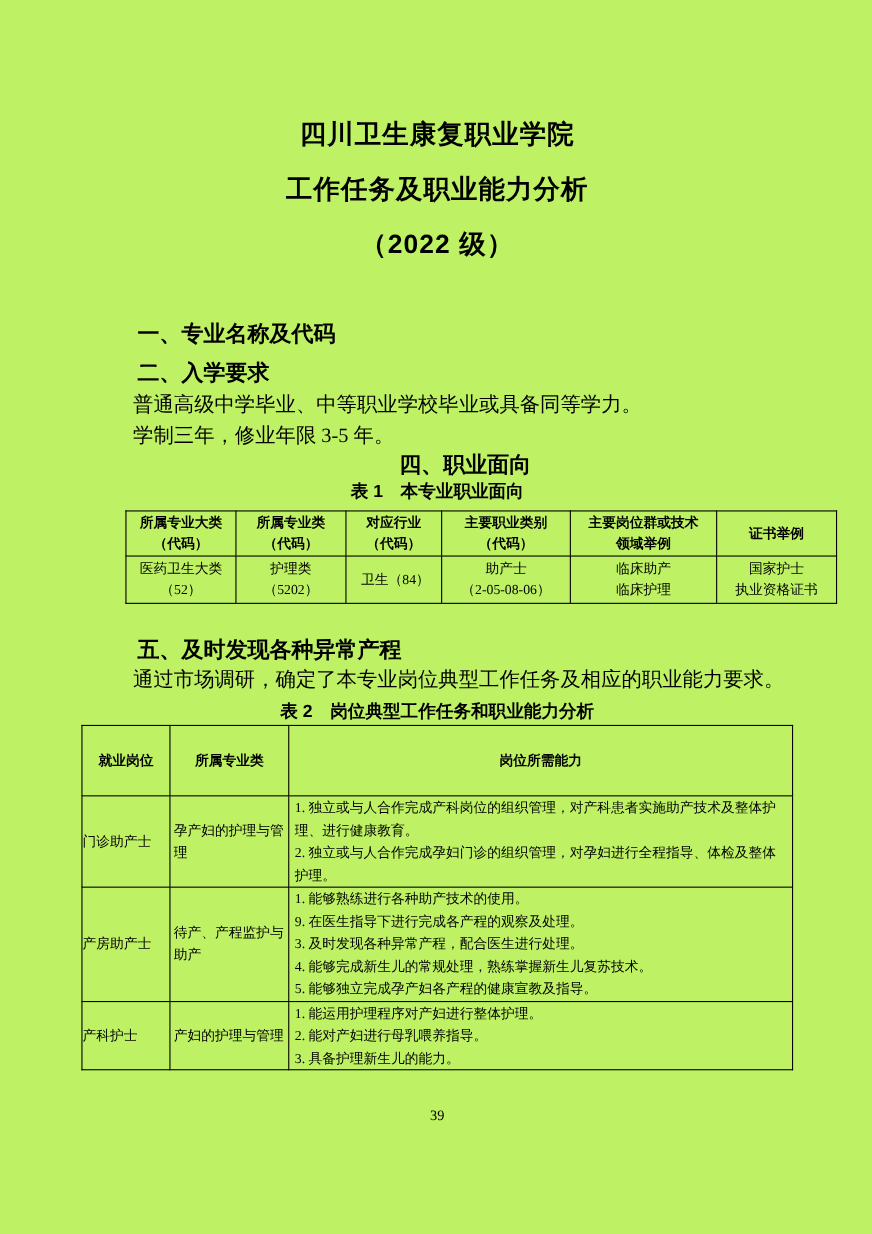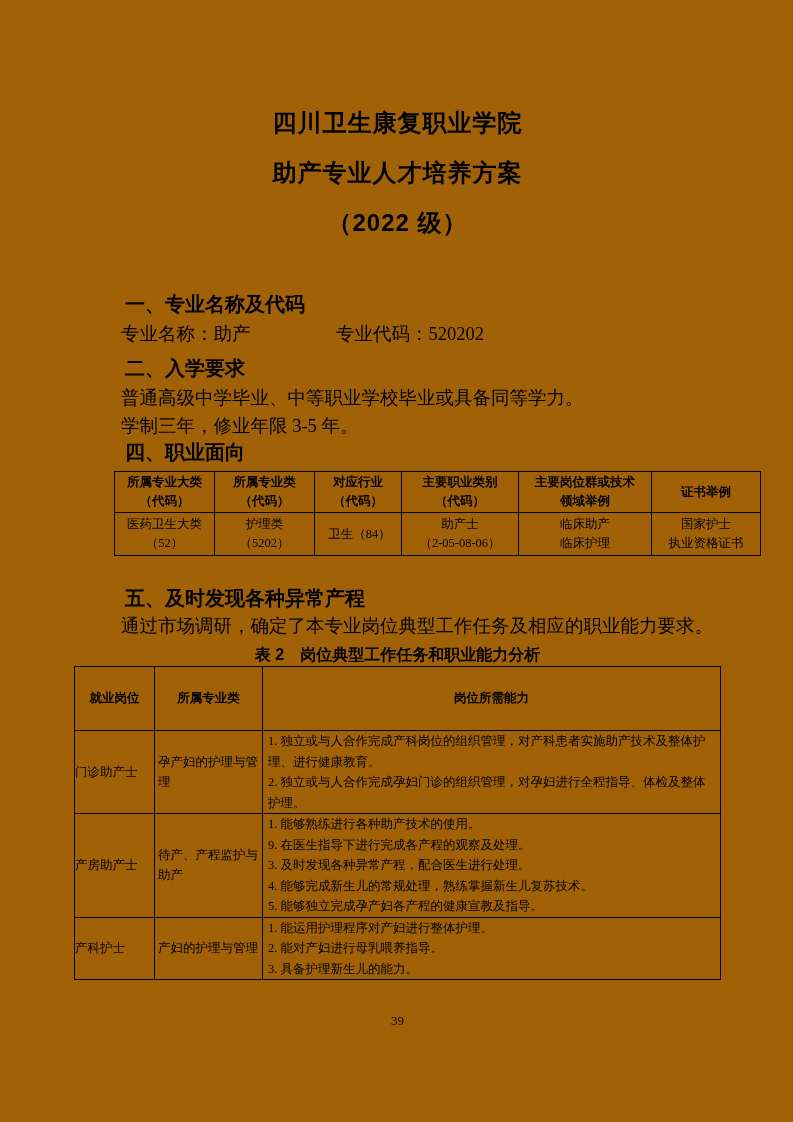--- a/index.html
+++ b/index.html
@@ -2,21 +2,21 @@
 <html><head>
 <meta charset="utf-8">
 <style>
   * { box-sizing: border-box; margin: 0; padding: 0; }
   html, body { background: #ffffff; }
   .page {
     position: relative;
     width: 793px;
     height: 1122px;
     margin: 0 auto;
-    background: #a16207;
+    background: #bef264;
     color: #000;
     font-family: "Liberation Serif", "DejaVu Serif", serif;
     padding: 108px 72px 0 74px;
     overflow: hidden;
   }
   .title-line {
     font-family: "Liberation Sans", "DejaVu Sans", sans-serif;
     font-weight: bold;
     font-size: 24px;
     line-height: 30px;
@@ -35,21 +35,21 @@
     font-size: 18.5px;
     line-height: 26px;
     margin-left: 47px;
   }
   .mt-h1 { margin-top: 53px; }
   .mt-p1 { margin-top: 3px; }
   .mt-h2 { margin-top: 8px; }
   .mt-p2 { margin-top: 3px; }
   .mt-h3 { margin-top: 7px; }
   .mt-p3 { margin-top: 2px; }
-  .mt-h4 { margin-top: 0px; }
+  .mt-h4 { margin-top: 0px; text-align: center; }
   .mt-cap1 { margin-top: 0px; }
   .mt-t1 { margin-top: 5px; margin-left: 40px; }
   .mt-h5 { margin-top: 29px; }
   .mt-p5 { margin-top: 1px; }
   .mt-cap2 { margin-top: 5px; }
   .name-part { display: inline-block; width: 215px; }
   .table-caption {
     font-family: "Liberation Sans", "DejaVu Sans", sans-serif;
     font-weight: bold;
     font-size: 16px;
@@ -99,35 +99,33 @@
     line-height: 16px;
   }
 </style>
 </head>
 <body>
 
 <div class="page">
 
   <div class="title-block">
     <div class="title-line">四川卫生康复职业学院</div>
-    <div class="title-line">助产专业人才培养方案</div>
+    <div class="title-line">工作任务及职业能力分析</div>
     <div class="title-line">（2022 级）</div>
   </div>
 
   <div class="sec-heading mt-h1">一、专业名称及代码</div>
-  <p class="body-p mt-p1">
-    <span class="name-part">专业名称：助产</span><span>专业代码：520202</span>
-  </p>
 
   <div class="sec-heading mt-h2">二、入学要求</div>
   <p class="body-p mt-p2">普通高级中学毕业、中等职业学校毕业或具备同等学力。</p>
 
   <p class="body-p mt-p3">学制三年，修业年限 3-5 年。</p>
 
   <div class="sec-heading mt-h4">四、职业面向</div>
+  <div class="table-caption mt-cap1">表 1　本专业职业面向</div>
 
   <table class="t1 mt-t1">
     <colgroup>
       <col style="width:100px">
         <col style="width:100px">
         <col style="width:87px">
         <col style="width:117px">
         <col style="width:133px">
         <col>
     </colgroup>

